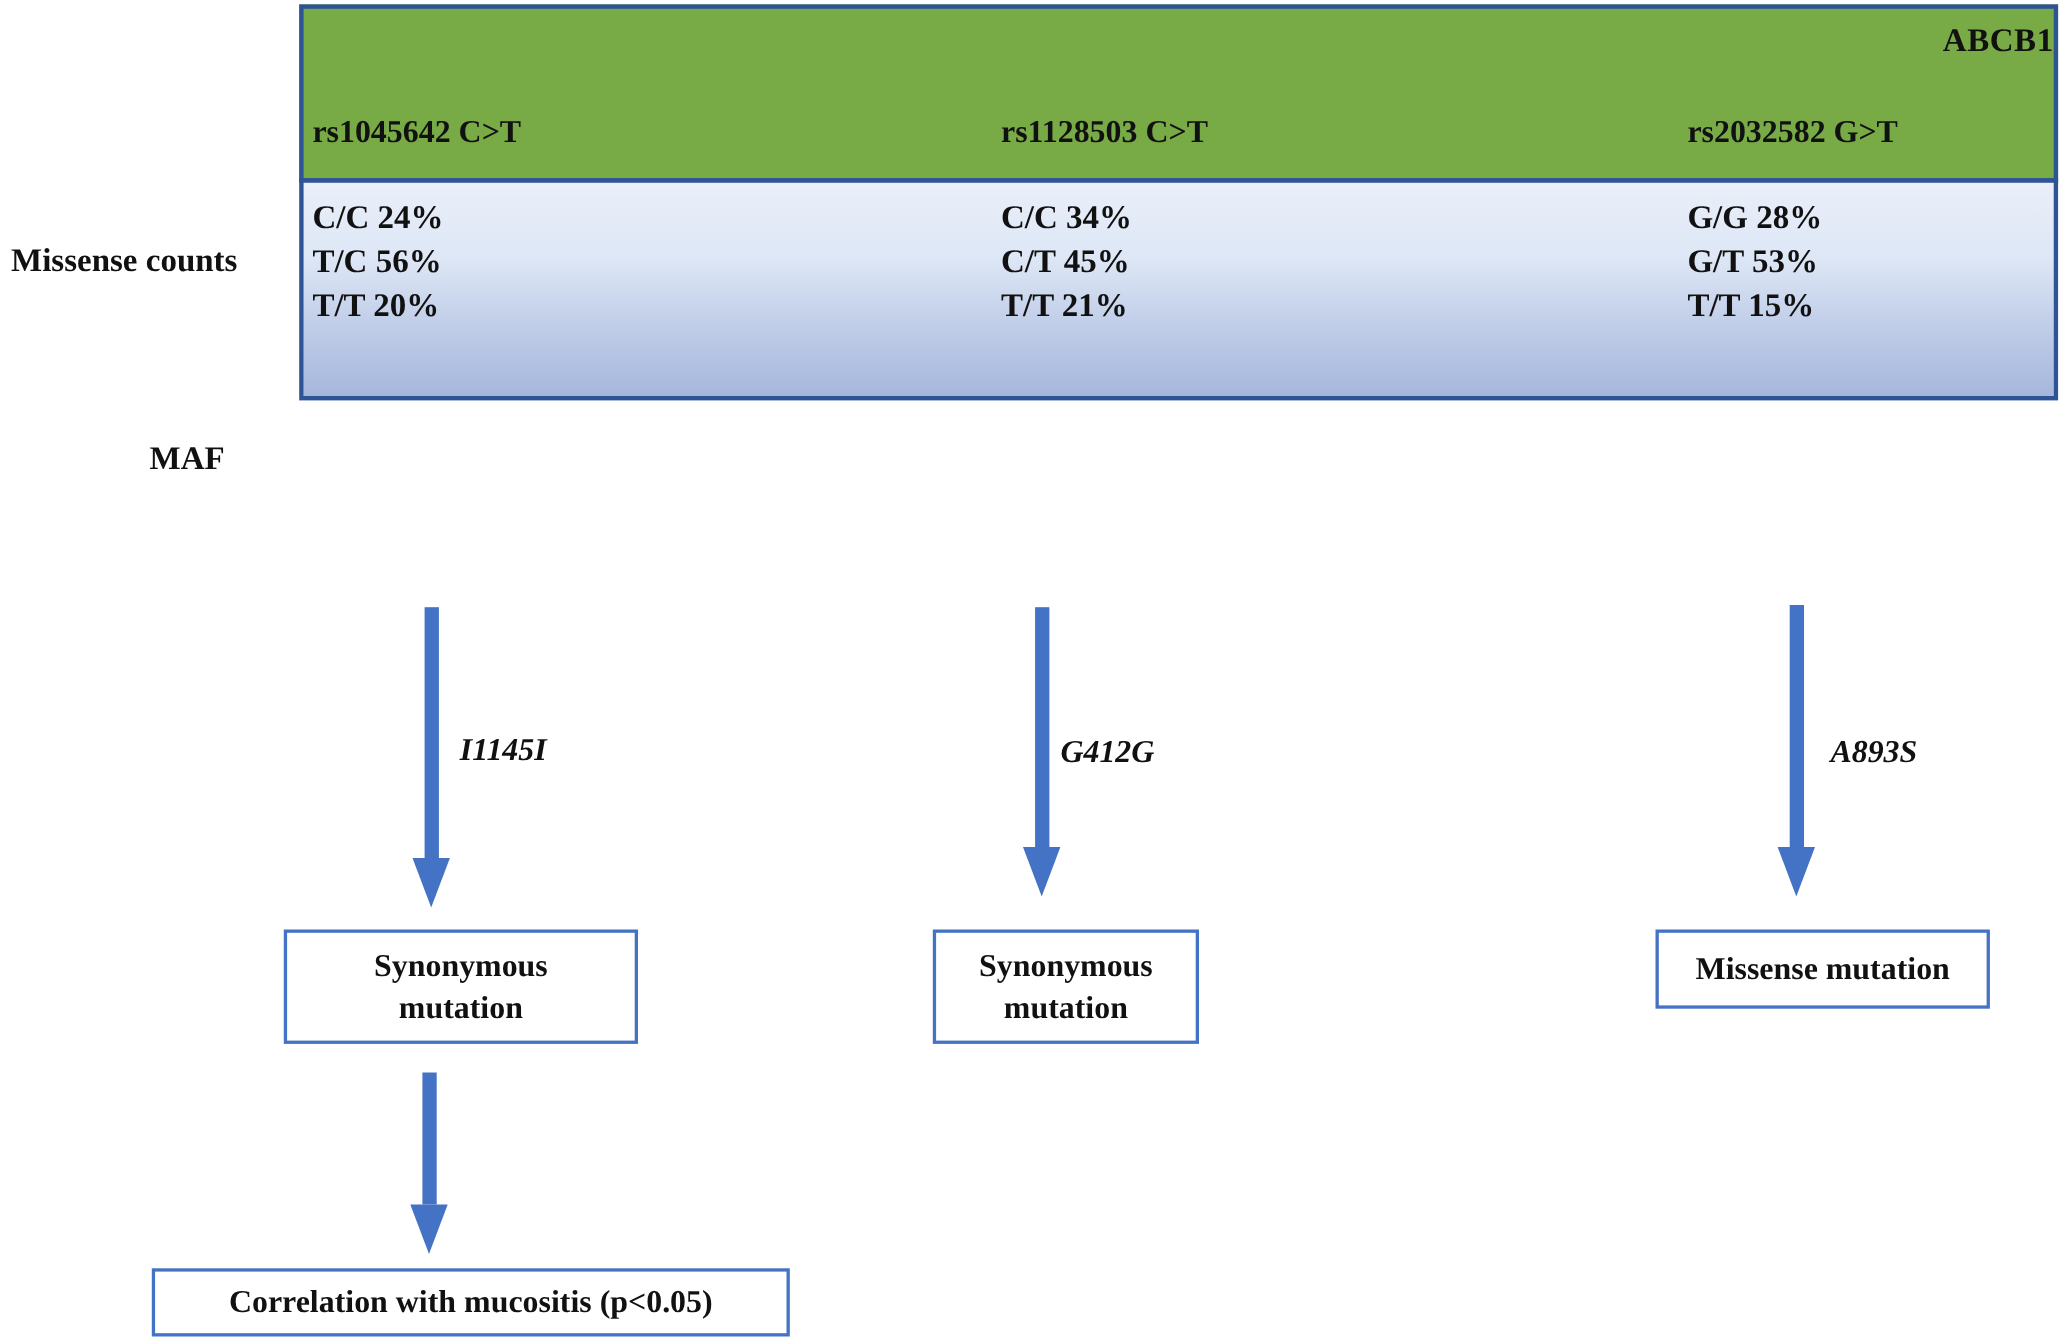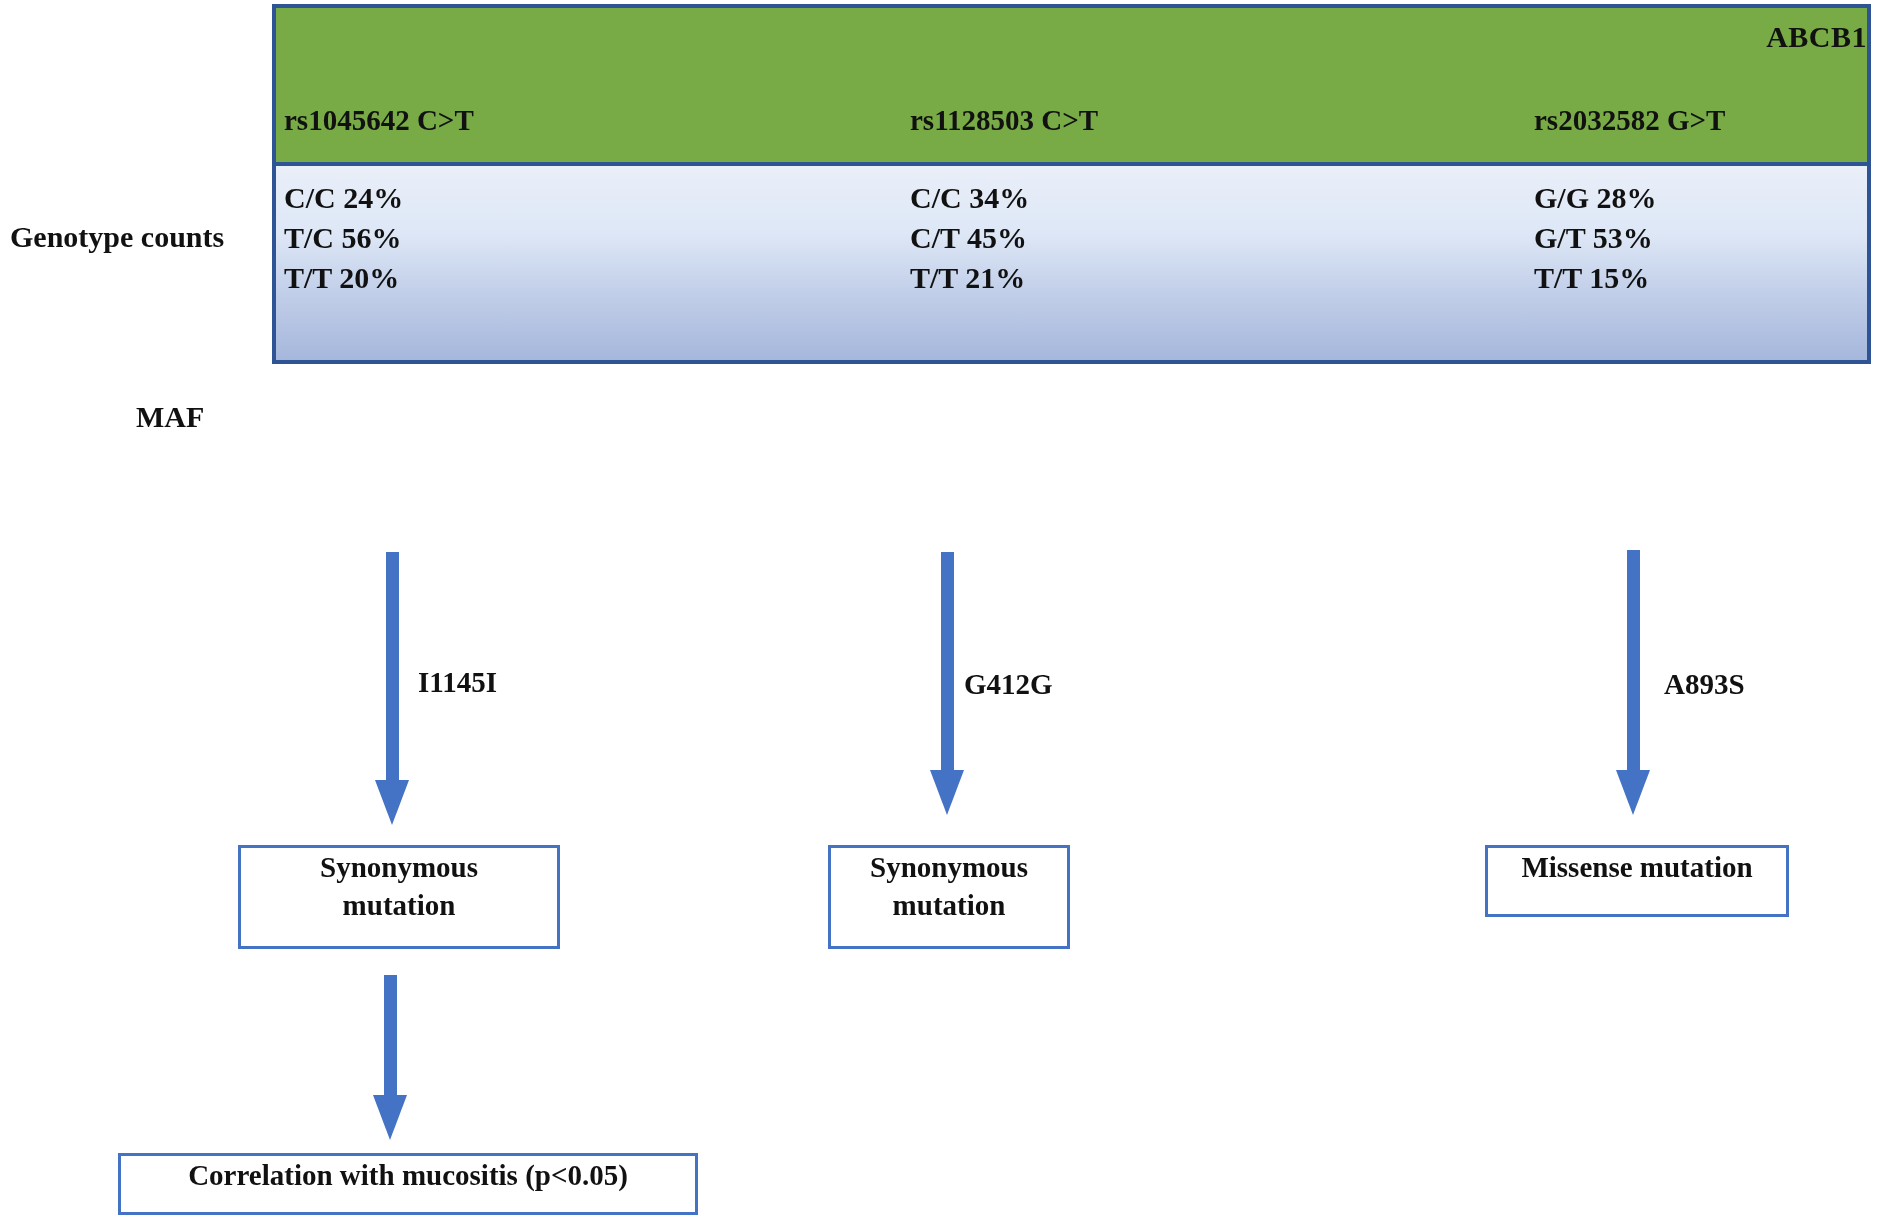--- a/index.html
+++ b/index.html
@@ -40,41 +40,41 @@
 
   
   .arrow{position:absolute;width:34px;display:flex;flex-direction:column;align-items:center;}
   .arrow .shaft{width:13px;background:var(--accent-blue);}
   .arrow .head{width:0;height:0;border-left:17px solid transparent;border-right:17px solid transparent;border-top:45px solid var(--accent-blue);}
   .arrow-1{left:375px;top:552px;} .arrow-1 .shaft{height:228px;}
   .arrow-2{left:930px;top:552px;} .arrow-2 .shaft{height:218px;}
   .arrow-3{left:1616px;top:550px;} .arrow-3 .shaft{height:220px;}
   .arrow-4{left:373px;top:975px;} .arrow-4 .shaft{height:120px;}
 
-  .mut-code{position:absolute;font-size:29px;white-space:nowrap;}
+  .mut-code{position:absolute;font-size:29px;white-space:nowrap;font-style:italic;}
   .code-1{left:418px;top:666px;}
   .code-2{left:964px;top:668px;}
   .code-3{left:1664px;top:668px;}
 
   
   .mut-box{position:absolute;border:3px solid var(--accent-blue);background:#ffffff;
-           display:flex;align-items:flex-start;justify-content:center;text-align:center;
-           font-size:29px;line-height:38px;}
+           display:flex;align-items:center;justify-content:center;text-align:center;
+           font-size:29px;line-height:38px;margin-left:20px;}
   .box-1{left:238px;top:845px;width:322px;height:104px;}
   .box-2{left:828px;top:845px;width:242px;height:104px;}
   .box-3{left:1485px;top:845px;width:304px;height:72px;}
   .box-4{left:118px;top:1153px;width:580px;height:62px;font-size:29px;}
   .wrap .label{display:inline-block;max-width:210px;}
 </style>
 </head>
 <body>
 
 <div class="page">
 
-  <div class="row-label lbl-genotype">Genotype counts</div>
+  <div class="row-label lbl-genotype">Missense counts</div>
   <div class="row-label lbl-maf">MAF</div>
 
   <div class="snp-table">
 
     <div class="sec sec-green">
       <div class="gene-title">ABCB1</div>
       <div class="snp-label col-1">rs1045642 C&gt;T</div>
       <div class="snp-label col-2">rs1128503 C&gt;T</div>
       <div class="snp-label col-3">rs2032582 G&gt;T</div>
     </div>

